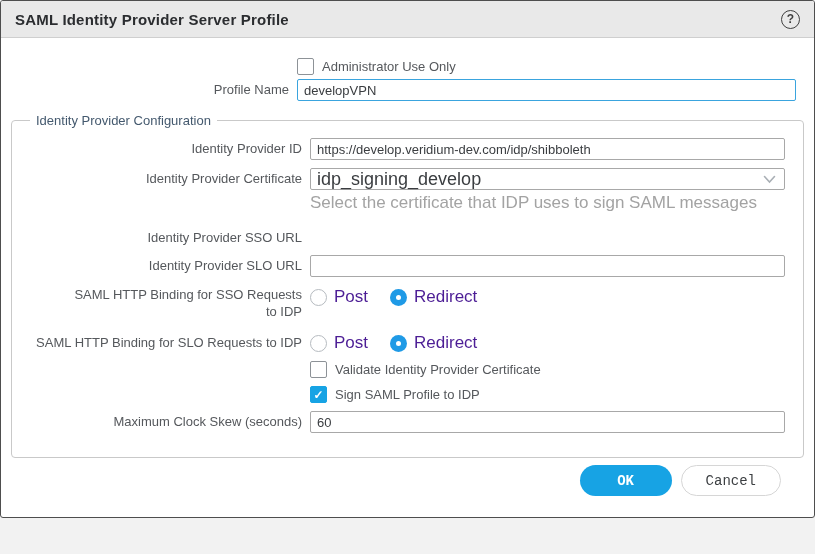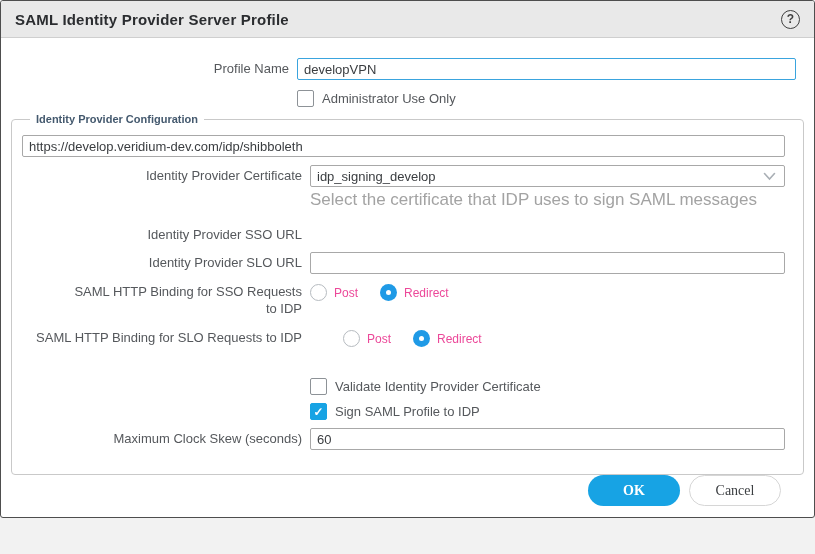--- a/index.html
+++ b/index.html
@@ -30,29 +30,29 @@
   .spacer { flex:0 0 auto; width:284px; }
   fieldset .spacer { width:288px; }
   .text-input {
     flex:1; height:22px; border:1px solid #a8a8a8; border-radius:2px;
     padding:0 6px; font-size:13px; color:#3a3d40; font-family:inherit; background:#fff; outline:none;
   }
   .text-input.focus-blue { border-color: var(--focus-border, #3aa4de); }
   .select {
     flex:1; height:22px; border:1px solid #a8a8a8; border-radius:2px; background:#fff;
     display:flex; align-items:center; padding:0 8px 0 6px;
-    font-size:13px; color:#3a3d40; cursor:pointer;
+    font-size:18px; color:#3a3d40; cursor:pointer;
   }
   .select .chev { margin-left:auto; display:flex; align-items:center; }
   fieldset {
     border:1px solid #c9c9c9; border-radius:4px;
     margin:2px -8px 0 -2px; padding:10px 18px 12px 10px; min-inline-size:0;
   }
   legend {
-    font-size:11px; font-weight:bold; color:#44596e; padding:0 6px; margin-left:8px;
+    font-size:13px; font-weight:normal; color:#44596e; padding:0 6px; margin-left:8px;
   }
   .help-text { flex:1; font-size:17px; color:#a3a3a3; line-height:1.2; }
   .row.help-row { margin-top:-5px; margin-bottom:17px; }
   .checkbox {
     width:17px; height:17px; flex:0 0 auto; border:1.5px solid #8d9297; border-radius:2px;
     background:#fff; cursor:pointer; display:flex; align-items:center; justify-content:center;
   }
   .checkbox.checked {
     background: var(--accent, #1ba4e2); border-color: var(--accent, #1ba4e2);
     color:#fff; font-size:12px; font-weight:bold;
@@ -62,65 +62,66 @@
     width:17px; height:17px; flex:0 0 auto; border-radius:50%; border:1.5px solid #b6bbc0;
     background:#fff; cursor:pointer; position:relative;
   }
   .radio.selected { border:none; background: var(--radio-blue, #1f9ae6); }
   .radio.selected::after {
     content:""; position:absolute; width:5px; height:5px; border-radius:50%;
     background:#fff; top:6px; left:6px;
   }
   .option { display:flex; align-items:center; cursor:pointer; }
   .option + .option { margin-left:22px; }
-  .opt-label { margin-left:7px; font-size:12px; color:#ec4899; }
+  .opt-label { margin-left:7px; font-size:17px; color:#4c1d95; }
   .row.binding-sso { align-items:flex-start; margin-bottom:12px; }
   .row.binding-sso .options { margin-top:0; }
-  .row.binding-slo { margin-bottom:31px;gap:33px; }
+  .row.binding-slo { margin-bottom:8px; }
   .options { display:flex; align-items:center; }
   .row.tight { margin-bottom:8px; }
   .row.last { margin-bottom:12px; }
   .footer {
     margin-top:auto; display:flex; align-items:center; justify-content:flex-end;
     gap:9px; padding:0 15px 21px 0;
   }
   .btn {
     height:31px; min-width:92px; padding:0 24px; border-radius:16px;
-    font-size:14px; font-family:Liberation Serif, serif; cursor:pointer; display:flex; align-items:center; justify-content:center;
+    font-size:14px; font-family:Liberation Mono, monospace; cursor:pointer; display:flex; align-items:center; justify-content:center;
   }
   .btn.ok { background: var(--accent, #1ba4e2); border:none; color:#fff; font-weight:bold; }
   .btn.cancel { background:#fff; border:1px solid #d6d6d6; color:#3c3f42; }
 </style>
 </head>
 <body>
 
 <div class="dialog">
 
   <div class="titlebar">
     <span class="title">SAML Identity Provider Server Profile</span>
     <span class="help">?</span>
   </div>
 
   <div class="body">
 
-    <div class="row">
-      <span class="label">Profile Name</span>
-      <input class="text-input focus-blue" type="text" value="developVPN" style="">
-    </div>
-
     <div class="row" style="margin-bottom:4px;">
       <span class="spacer"></span>
       <span class="checkbox"></span>
       <span class="cb-label">Administrator Use Only</span>
     </div>
 
+    <div class="row">
+      <span class="label">Profile Name</span>
+      <input class="text-input focus-blue" type="text" value="developVPN" style="">
+    </div>
+
     <fieldset>
       <legend>Identity Provider Configuration</legend>
 
       <div class="row tight">
+        <span class="label">Identity Provider ID</span>
         <input class="text-input" type="text" value="https://develop.veridium-dev.com/idp/shibboleth" style="">
       </div>
 
       <div class="row tight">
         <span class="label">Identity Provider Certificate</span>
         <span class="select">
           <span>idp_signing_develop</span>
           <span class="chev">
             <svg width="13" height="9" viewBox="0 0 13 9">
                 <path d="M1.5 1.5 L6.5 7 L11.5 1.5" stroke="#a9afb5" stroke-width="1.6" fill="none" stroke-linecap="round"></path>

